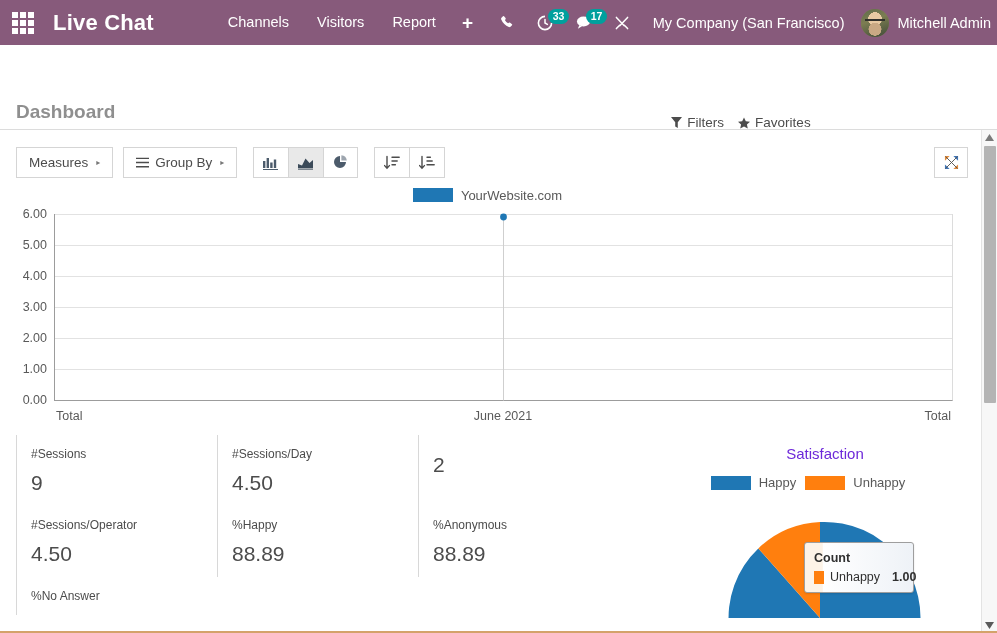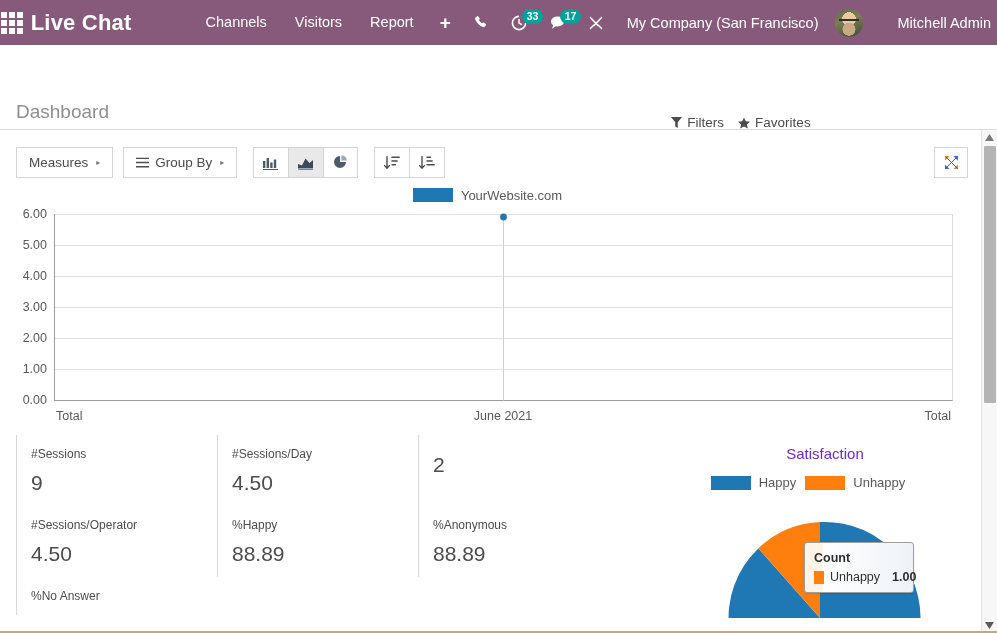--- a/index.html
+++ b/index.html
@@ -81,21 +81,20 @@
   .company-name {
     font-size: 14.5px;
     padding: 0 10px 0 12px;
     white-space: nowrap;
     cursor: pointer;
   }
   .user-block {
     display: flex; align-items: center;
     padding-left: 6px;
     cursor: pointer;
-    gap: 26px;
   }
   .avatar {
     width: 28px; height: 28px;
     border-radius: 50%;
     overflow: hidden;
     background: #8a7a5f;
     position: relative;
     flex: none;
     margin-right: 9px;
   }
@@ -118,21 +117,21 @@
     padding: 0;
     height: 85px;
     position: relative;
     border-bottom: 1px solid #dcdcdc;
   }
   .breadcrumb {
     position: absolute;
     left: 16px; top: 56px;
     font-size: 19px;
     color: #8f8f8f;
-    font-weight: normal;
+    font-weight: bold;
   }
   .searchview {
     position: absolute;
     left: 500px; top: 57px;
     width: 482px;
   }
   .search-row {
     display: flex; align-items: center;
     border-bottom: 1px solid #b3b3b3;
     padding-bottom: 6px;

